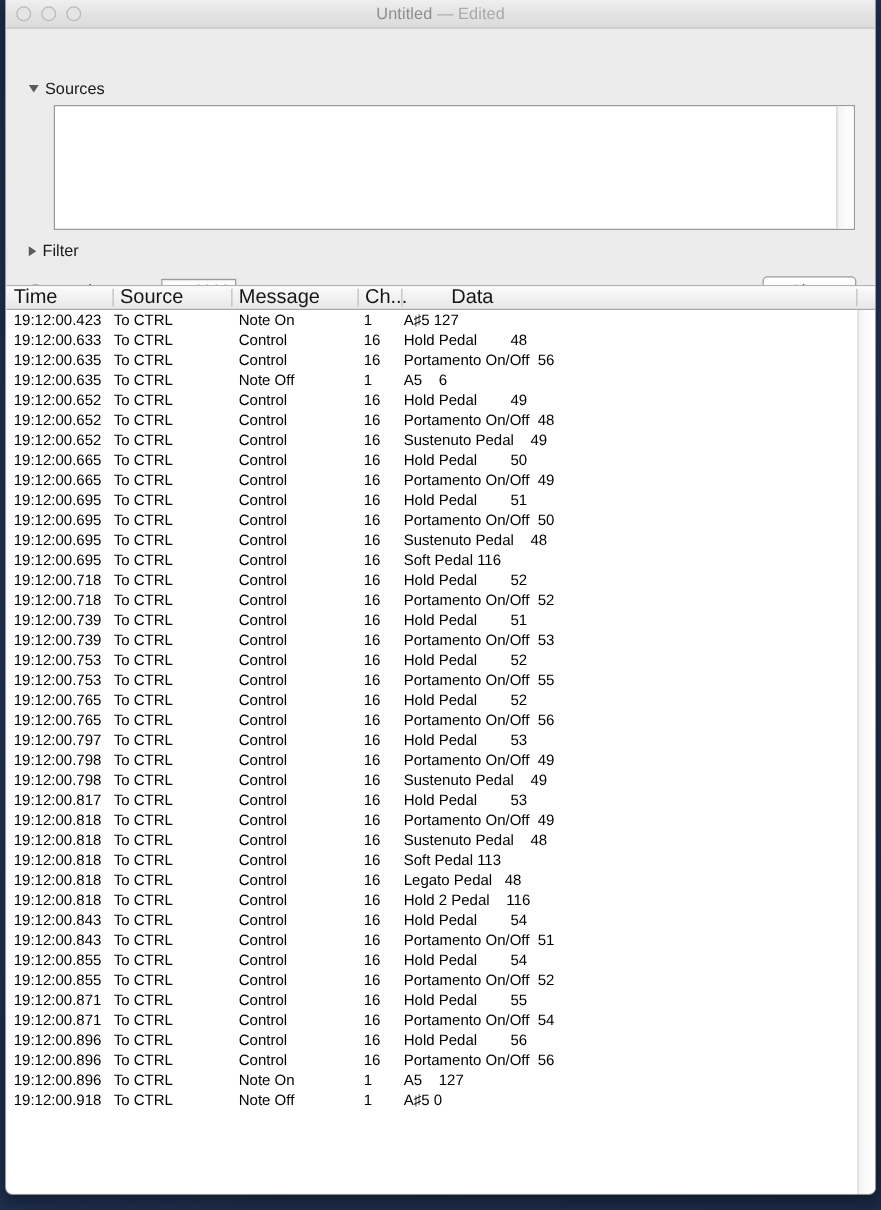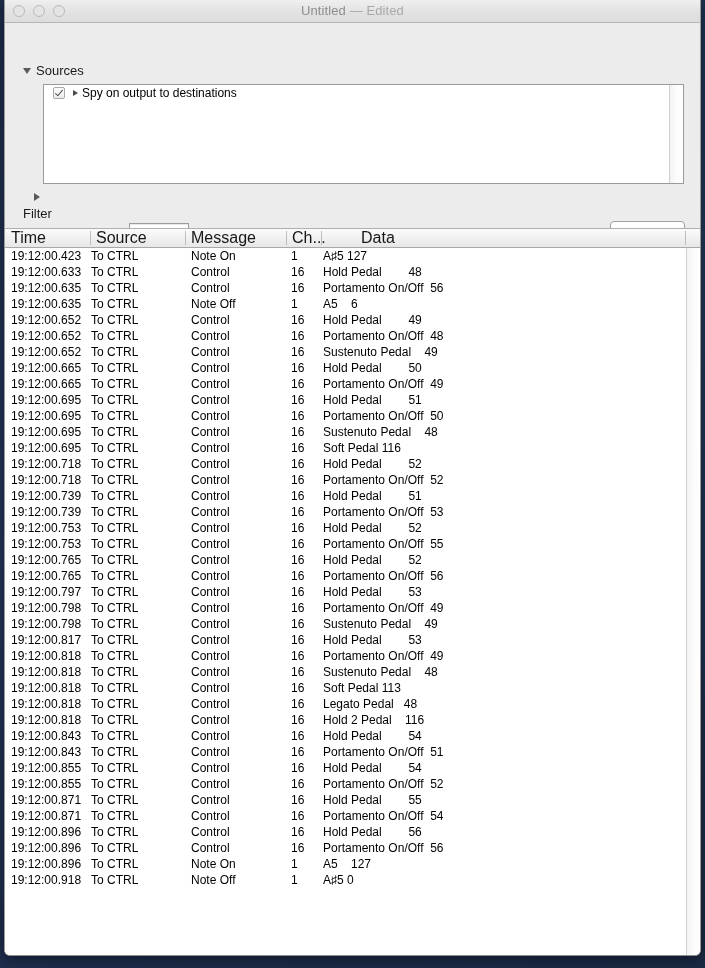--- a/index.html
+++ b/index.html
@@ -80,21 +80,21 @@
 
   .disclosure-header {
     position: absolute;
     display: flex;
     align-items: center;
     gap: 5px;
     font-size: 13px;
     color: #1a1a1a;
   }
   #sources-header { left: 18px; top: 40px; justify-content: center; }
-  #filter-header  { left: 18px; top: 170px; flex-direction: column; }
+  #filter-header  { left: 18px; top: 170px; }
 
   .tri {
     width: 0; height: 0;
     border-style: solid;
   }
   .tri-down {
     border-width: 6px 4px 0 4px;
     border-color: #5a5a5a transparent transparent transparent;
   }
   .tri-right {
@@ -299,25 +299,20 @@
       <div id="sources-header" class="disclosure-header">
         <span class="tri tri-down"></span>
         <span>Sources</span>
       </div>
 
       <div id="sources-box">
         <div id="sources-scroll-gutter"></div>
 
 
 
-        <div class="src-row">
-          <span class="chk checked"></span>
-          <span class="tri tri-right small"></span>
-          <span class="src-label">Spy on output to destinations</span>
-        </div>
       </div>
 
       <div id="filter-header" class="disclosure-header">
         <span class="tri tri-right"></span>
         <span>Filter</span>
       </div>
 
       <div id="remember-row">
         <span>Remember up to</span>
         <input id="remember-input" type="text" value="1000" style="">

